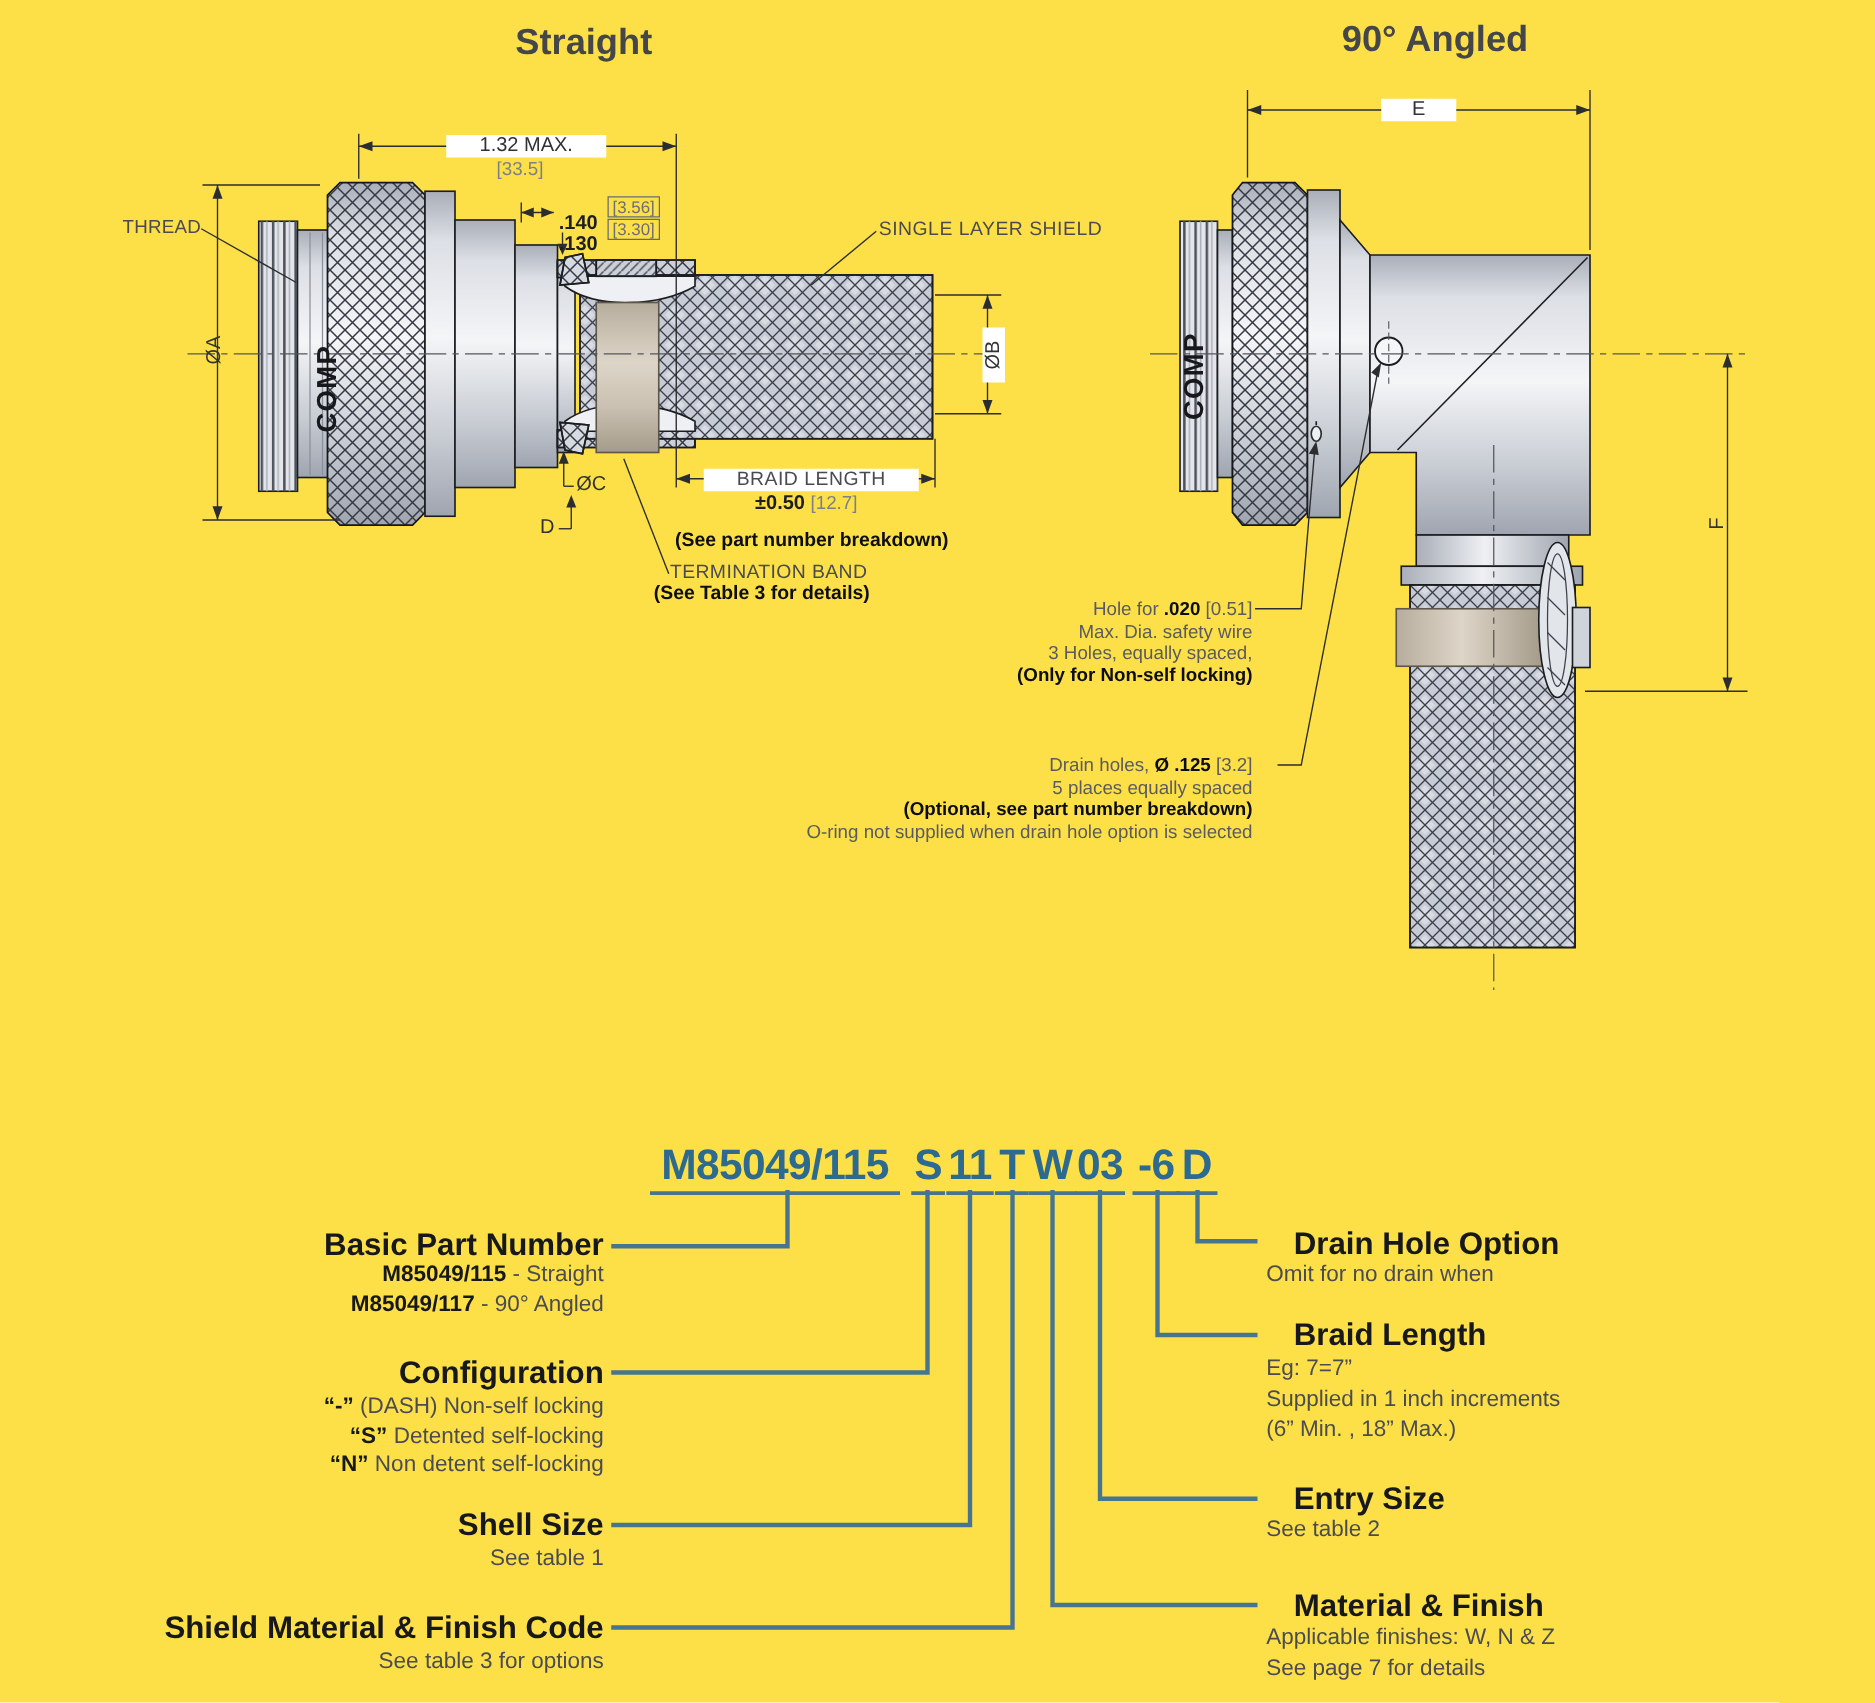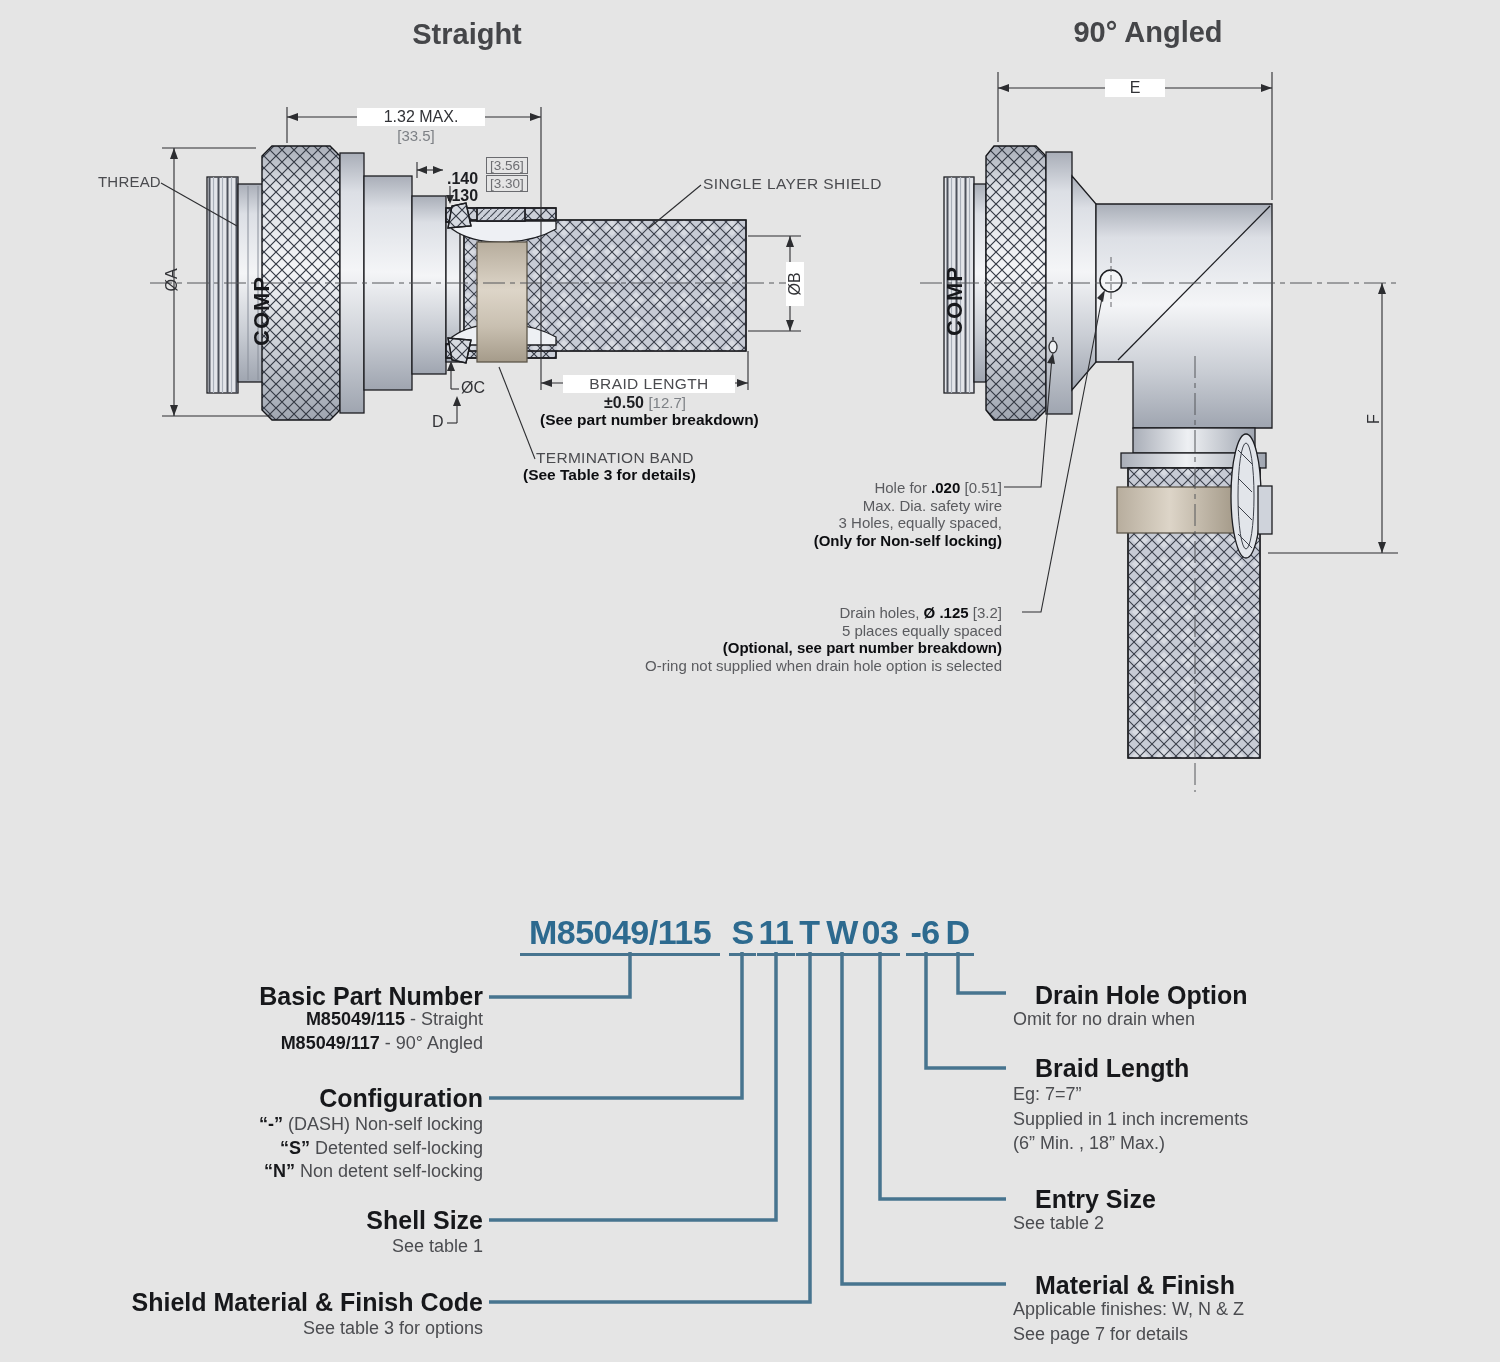--- a/index.html
+++ b/index.html
@@ -1,16 +1,16 @@
 <!DOCTYPE html>
 <html><head>
 <meta charset="utf-8">
 <style>
   html,body{margin:0;padding:0;background:#fff;}
-  #canvas{position:relative;width:1500px;height:1362px;background:#e5e5e5;overflow:hidden;
+  #canvas{position:relative;width:1500px;height:1362px;background:#fde047;overflow:hidden;
           font-family:"Liberation Sans",sans-serif;}
   svg{position:absolute;left:0;top:0;}
   .abs{position:absolute;white-space:nowrap;}
   .title{font-size:29px;font-weight:bold;color:#454649;text-align:center;}
   .lbl{font-size:15.5px;color:#4a4b4f;letter-spacing:.2px;}
   .lblb{font-size:15.5px;color:#0d0e11;font-weight:bold;}
   .dim{font-size:16px;color:#313236;text-align:center;}
   .dimb{font-size:16px;color:#1d1e22;font-weight:bold;margin-top:11px;}
   .gray{color:#7d8085;}
   .boxed{display:inline-block;border:1px solid #6a6b6f;padding:0 3px;color:#6d6e72;
@@ -220,21 +220,21 @@
 <div class="abs boxed" style="left:486px;top:175px;">[3.30]</div>
 <div class="abs lbl" style="left:703px;top:175px;letter-spacing:.4px;">SINGLE LAYER SHIELD</div>
 <div class="abs dim rot whitebg" style="left:773px;top:275px;width:34px;">ØB</div>
 <div class="abs dim" style="left:461px;top:379px;">ØC</div>
 <div class="abs dim" style="left:432px;top:413px;">D</div>
 <div class="abs lbl ctr whitebg" style="left:563px;top:375px;width:162px;letter-spacing:.4px;">BRAID LENGTH</div>
 <div class="abs ctr" style="left:560px;top:394px;width:170px;">
   <span class="dimb">±0.50</span>
   <span class="dim gray" style="font-size:15px;">[12.7]</span>
 </div>
-<div class="abs lblb ctr" style="left:540px;top:411px;width:210px;text-align:right;">(See part number breakdown)</div>
+<div class="abs lblb ctr" style="left:540px;top:424px;width:210px;text-align:right;">(See part number breakdown)</div>
 <div class="abs lbl" style="left:536px;top:449px;letter-spacing:.3px;">TERMINATION BAND</div>
 <div class="abs lblb" style="left:523px;top:466px;">(See Table 3 for details)</div>
 <div class="abs comp rot" style="left:222px;top:298px;width:80px;">COMP</div>
 
 <div class="abs dim ctr whitebg" style="left:1105px;top:79px;width:50px;">E</div>
 <div class="abs dim rot" style="left:1357px;top:410px;width:34px;">F</div>
 <div class="abs comp rot" style="left:915px;top:288px;width:80px;">COMP</div>
 
 <div class="abs rightcol" style="left:640px;top:479px;width:362px;">
   <div class="note-line">

